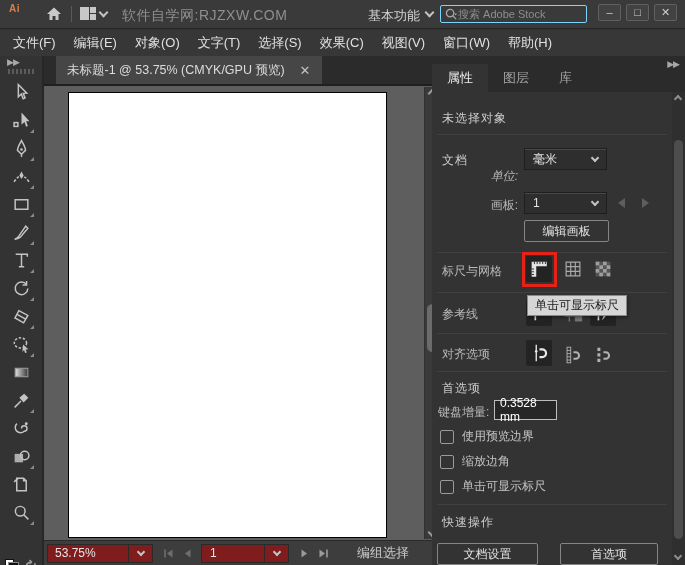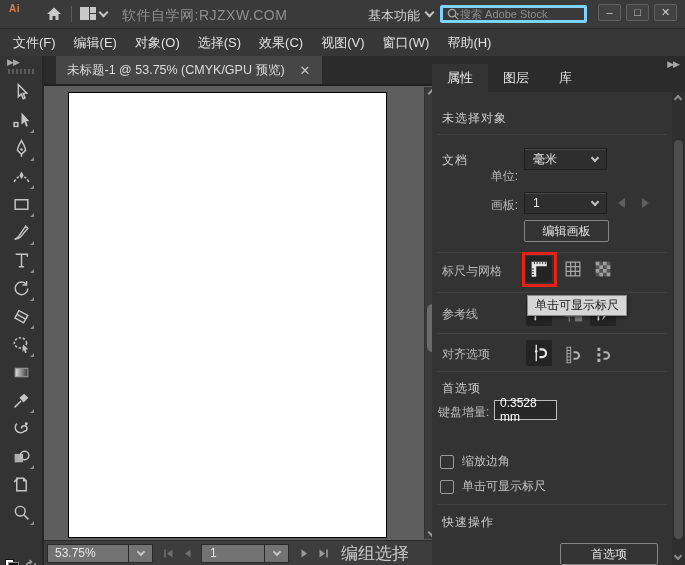--- a/index.html
+++ b/index.html
@@ -11,21 +11,21 @@
   #titlebar { position:absolute; left:0; top:0; width:685px; height:29px; background:#3a3a3a; border-bottom:1px solid #272727; }
   .tb-logo { position:absolute; left:9px; top:3px; font-size:10px; font-weight:bold; color:#d9804f; letter-spacing:.5px; }
   .tb-home { position:absolute; left:46px; top:6px; }
   .tb-div { position:absolute; left:71px; top:6px; width:1px; height:16px; background:#5a5a5a; }
   .tb-layout { position:absolute; left:80px; top:7px; }
   .chev { display:inline-block; width:7px; height:7px; border-left:2px solid #c3c3c3; border-bottom:2px solid #c3c3c3; transform:rotate(-45deg); }
   .tb-chev1 { position:absolute; left:100px; top:9px; }
   .tb-title { position:absolute; left:122px; top:7px; font-size:14px; color:#8f8f8f; letter-spacing:.5px; }
   .tb-ws { position:absolute; left:368px; top:7px; font-size:13px; color:#d2d2d2; }
   .tb-chev2 { position:absolute; left:426px; top:9px; }
-  .tb-search { position:absolute; left:440px; top:5px; width:147px; height:18px; border:3px solid #7dd3fc; border-radius:2px; background:#3a3a3a; display:flex; align-items:center; padding:0 4px; }
+  .tb-search { position:absolute; left:440px; top:5px; width:147px; height:18px; border:1px solid #7dd3fc; border-radius:2px; background:#3a3a3a; display:flex; align-items:center; padding:0 4px; }
   .tb-search input { background:transparent; border:0; outline:0; color:#bdbdbd; font-size:11px; width:118px; font-family:"Liberation Sans",sans-serif; }
   .tb-search input::placeholder { color:#8e8e8e; }
   .winbtn { position:absolute; top:4px; width:23px; height:17px; border:1px solid #606060; border-radius:2px; background:#424242; color:#cfcfcf; text-align:center; line-height:14px; font-size:11px; }
   .wb-min { right:64px; } .wb-max { right:36px; } .wb-close { right:8px; }
 
   
   #menubar { position:absolute; left:0; top:30px; width:685px; height:26px; background:#373737; display:flex; align-items:center; padding-left:4px; }
   .menu-item { padding:0 9px; font-size:13px; color:#e0e0e0; line-height:26px; }
 
   
@@ -49,35 +49,35 @@
   #tabbar { position:absolute; left:0; top:0; right:0; height:28px; background:#2b2b2b; display:flex; }
   #doctab { margin-left:12px; height:28px; background:#464646; color:#dcdcdc; display:flex; align-items:center; padding:0 11px; font-size:12.5px; }
   .tab-close { margin-left:15px; color:#c2c2c2; font-size:13px; }
   #canvasarea { position:absolute; left:0; top:28px; right:0; bottom:25px; background:#5e5e5e; border-top:2px solid #1f1f1f; }
   #artboard { position:absolute; left:24px; top:6px; width:319px; height:446px; background:#fff; border:1px solid #000; }
   #vscroll { position:absolute; right:1px; top:1px; width:15px; bottom:1px; background:#3a3a3a; border-left:1px solid #303030; }
   .vs-up { position:absolute; top:3px; left:4px; transform:rotate(135deg); border-color:#9a9a9a; }
   .vs-dn { position:absolute; bottom:3px; left:4px; transform:rotate(-45deg); border-color:#9a9a9a; }
   #vthumb { position:absolute; left:2px; top:217px; width:11px; height:48px; background:#6b6b6b; border-radius:6px; }
   #statusbar { position:absolute; left:0; bottom:0; right:0; height:25px; background:#3d3d3d; border-top:1px solid #2a2a2a; display:flex; align-items:center; }
-  .sb-field { height:19px; background:#737373; border:1px solid #2a2a2a; display:flex; align-items:center; color:#e6e6e6; }
+  .sb-field { height:19px; background:#7f1d1d; border:1px solid #2a2a2a; display:flex; align-items:center; color:#e6e6e6; }
   #sb-zoom { margin-left:3px; width:106px; }
   #sb-zoom .val { padding-left:7px; flex:1; }
   .sb-chevbtn { width:24px; height:100%; border-left:1px solid #2a2a2a; display:flex; align-items:center; justify-content:center; }
   .sb-chevbtn .chev { width:6px; height:6px; border-color:#c3c3c3; margin-top:-3px; }
   .sb-nav { display:flex; align-items:center; margin-left:6px; }
   .sb-nav svg { width:13px; height:13px; margin:0 3px; }
   #sb-ab { width:88px; margin-left:4px; }
   #sb-ab .val { padding-left:8px; flex:1; }
-  #sb-hint { margin-left:8px; color:#cccccc; font-size:17px; }
+  #sb-hint { margin-left:24px; color:#cccccc; font-size:13px; }
 
   
   #panel { position:absolute; right:0; top:56px; width:253px; bottom:0; background:#333; }
   #paneltabs { position:absolute; left:0; top:0; right:0; height:36px; background:#2b2b2b; display:flex; align-items:flex-end; padding-left:0; }
-  .ptab { height:28px; padding:0 15px; display:flex; align-items:center; font-size:13px; color:#e5e5e5; }
+  .ptab { height:28px; padding:0 15px; display:flex; align-items:center; font-size:13px; color:#a3a3a3; }
   .ptab.active { background:#333; color:#efefef; }
   .panel-expand { position:absolute; right:6px; top:3px; font-size:9px; color:#a8a8a8; letter-spacing:-1px; }
   #pscroll { position:absolute; right:0; top:36px; width:13px; bottom:0; background:#2f2f2f; }
   #pthumb { position:absolute; left:2px; top:48px; bottom:26px; width:9px; background:#4d4d4d; border-radius:5px; }
   .ps-up { position:absolute; top:40px; right:4px; transform:rotate(135deg); border-color:#8d8d8d; width:6px; height:6px; }
   .ps-dn { position:absolute; bottom:6px; right:4px; transform:rotate(-45deg); border-color:#8d8d8d; width:6px; height:6px; }
   .sep { position:absolute; left:5px; right:18px; height:1px; background:#404040; }
   .plabel { position:absolute; color:#b9b9b9; font-size:12px; }
   .ptitle { position:absolute; color:#cdcdcd; font-size:12px; letter-spacing:1px; }
   .dropdown { position:absolute; height:22px; background:#2e2e2e; border:1px solid #1f1f1f; box-shadow:inset 0 1px 0 #484848; display:flex; align-items:center; color:#e3e3e3; }
@@ -129,20 +129,21 @@
     </div>
     <div class="winbtn wb-min">–</div>
     <div class="winbtn wb-max">□</div>
     <div class="winbtn wb-close">✕</div>
   </div>
 
   <div id="menubar">
     <span class="menu-item">文件(F)</span>
     <span class="menu-item">编辑(E)</span>
     <span class="menu-item">对象(O)</span>
+    <span class="menu-item">文字(T)</span>
     <span class="menu-item">选择(S)</span>
     <span class="menu-item">效果(C)</span>
     <span class="menu-item">视图(V)</span>
     <span class="menu-item">窗口(W)</span>
     <span class="menu-item">帮助(H)</span>
   </div>
 
   <div id="toolbar">
     <div class="tb-expand">▶▶</div>
     <div class="tb-grip"></div>
@@ -317,21 +318,21 @@
       <div class="ptab">图层</div>
       <div class="ptab">库</div>
       <div class="panel-expand">▶▶</div>
     </div>
 
     <div class="ptitle" style="left:10px; top:54px;">未选择对象</div>
     <div class="sep" style="top:78px;"></div>
 
     <div class="ptitle" style="left:10px; top:96px;">文档</div>
 
-    <div class="plabel" style="left:0; top:112px; width:86px; text-align:right;">单位:</div>
+    <div class="plabel" style="left:0; top:112px; width:86px; text-align:right;font-style:italic;">单位:</div>
     <div class="dropdown" style="left:92px; top:92px; width:83px;">
       <span class="dd-val">毫米</span>
       <span class="chev"></span>
     </div>
 
     <div class="plabel" style="left:0; top:141px; width:86px; text-align:right;">画板:</div>
     <div class="dropdown" style="left:92px; top:136px; width:83px;">
       <span class="dd-val">1</span>
       <span class="chev"></span>
     </div>
@@ -417,32 +418,37 @@
         <path d="M12.5 9 h2.5 a3.6 3.6 0 0 1 0 7.2 h-2.5" stroke="#b2b2b2" stroke-width="2.2" fill="none"></path>
       </svg>
     </div>
 
     <div class="sep" style="top:315px;"></div>
 
     <div class="ptitle" style="left:10px; top:324px;">首选项</div>
     <div class="plabel" style="left:6px; top:348px;">键盘增量:</div>
     <div id="kbinput">0.3528 mm</div>
 
+    <div class="cbrow" style="top:372px;">
+      <div class="cbox"></div>
+      <span>使用预览边界</span>
+    </div>
     <div class="cbrow" style="top:397px;">
       <div class="cbox"></div>
       <span>缩放边角</span>
     </div>
     <div class="cbrow" style="top:422px;">
       <div class="cbox"></div>
       <span>单击可显示标尺</span>
     </div>
 
     <div class="sep" style="top:448px;"></div>
 
     <div class="ptitle" style="left:10px; top:458px;">快速操作</div>
+    <div class="pbtn" style="left:5px; top:487px; width:101px;">文档设置</div>
     <div class="pbtn" style="left:128px; top:487px; width:98px;">首选项</div>
 
     <div id="pscroll">
       <div id="pthumb"></div>
     </div>
     <span class="chev ps-up"></span>
     <span class="chev ps-dn"></span>
   </div>
 
 </div>

